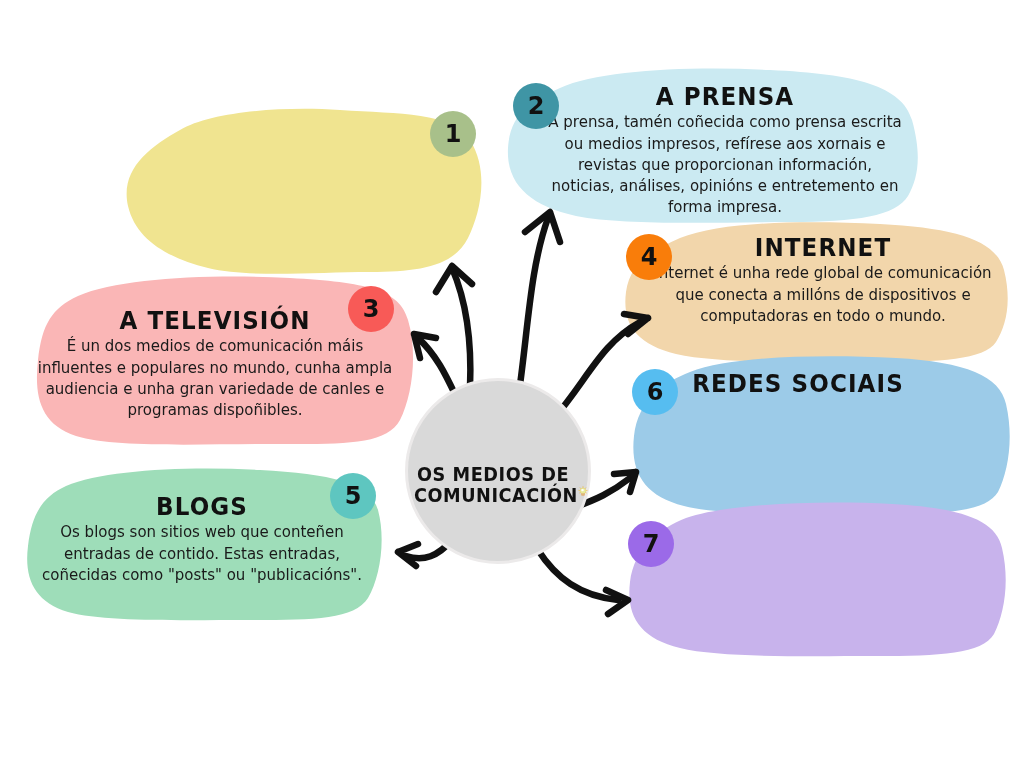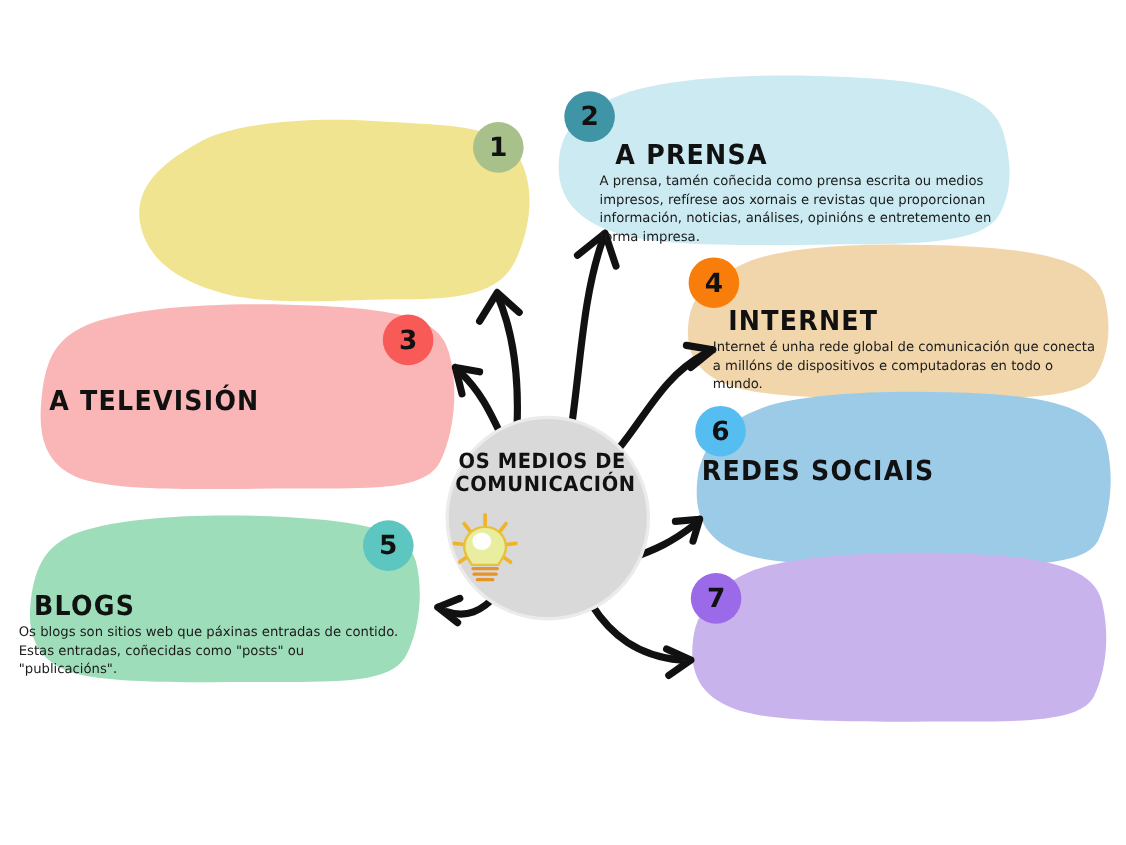--- a/index.html
+++ b/index.html
@@ -37,35 +37,35 @@
     width: 1024px;
     height: 768px;
     z-index: 1;
   }
 
   
   .node {
     position: absolute;
     z-index: 4;
     box-sizing: border-box;
-    margin-top: 44px;
+    text-align: center;
   }
   .node .title {
     font-family: "DejaVu Sans", "Liberation Sans", sans-serif;
     font-weight: bold;
     color: #111111;
     letter-spacing: 1.2px;
     line-height: 1.05;
     margin: 0 0 2px 0;
     font-size: 25px;
     transform: scaleX(0.92);
   }
   .node .body {
     font-family: "DejaVu Sans", "Liberation Sans", sans-serif;
-    font-size: 12px;
+    font-size: 15px;
     color: #1a1a1a;
     line-height: 1.42;
     margin: 0;
   }
 
   
   .badge {
     position: absolute;
     z-index: 5;
     border-radius: 50%;
@@ -85,21 +85,22 @@
     position: absolute;
     left: 405px;
     top: 378px;
     width: 186px;
     height: 186px;
     border-radius: 50%;
     background: #d9d9d9;
     border: 3px solid #eceaea;
     z-index: 3;
     display: flex;
-    flex-direction: column;
+    flex-direction: row;
+    align-items: center;
     justify-content: flex-start;
     padding-top: 28px;
     box-sizing: border-box;
   }
   .center-title {
     font-family: "DejaVu Sans", "Liberation Sans", sans-serif;
     font-weight: bold;
     font-size: 19px;
     color: #111111;
     text-align: center;
@@ -213,36 +214,37 @@
   <div class="node" style="left:545px; top:84px; width:360px;">
     <p class="title">A PRENSA</p>
     <p class="body">A prensa, tamén coñecida como prensa escrita ou medios impresos, refírese aos xornais e revistas que proporcionan información, noticias, análises, opinións e entretemento en forma impresa.</p>
   </div>
   <div class="badge" style="left:513px; top:83px; background:#3f95a5;">
     <span>2</span>
   </div>
 
   <div class="node" style="left:30px; top:308px; width:370px;">
     <p class="title">A TELEVISIÓN</p>
+    <p class="body">É un dos medios de comunicación máis influentes e populares no mundo, cunha ampla audiencia e unha gran variedade de canles e programas dispoñibles.</p>
   </div>
   <div class="badge" style="left:348px; top:286px; background:#f85a57;">
     <span>3</span>
   </div>
 
   <div class="node" style="left:648px; top:235px; width:350px;">
     <p class="title">INTERNET</p>
     <p class="body">Internet é unha rede global de comunicación que conecta a millóns de dispositivos e computadoras en todo o mundo.</p>
   </div>
   <div class="badge" style="left:626px; top:234px; background:#f97d0a;">
     <span>4</span>
   </div>
 
-  <div class="node" style="left:17px; top:494px; width:348px;">
+  <div class="node" style="left:28px; top:494px; width:348px;">
     <p class="title">BLOGS</p>
-    <p class="body">Os blogs son sitios web que páxinas entradas de contido. Estas entradas, coñecidas como "posts" ou "publicacións".</p>
+    <p class="body">Os blogs son sitios web que conteñen entradas de contido. Estas entradas, coñecidas como "posts" ou "publicacións".</p>
   </div>
   <div class="badge" style="left:330px; top:473px; background:#5ec6c0;">
     <span>5</span>
   </div>
 
   <div class="node" style="left:624px; top:371px; width:348px;">
     <p class="title">REDES SOCIAIS</p>
   </div>
   <div class="badge" style="left:632px; top:369px; background:#56bdf0;">
     <span>6</span>

